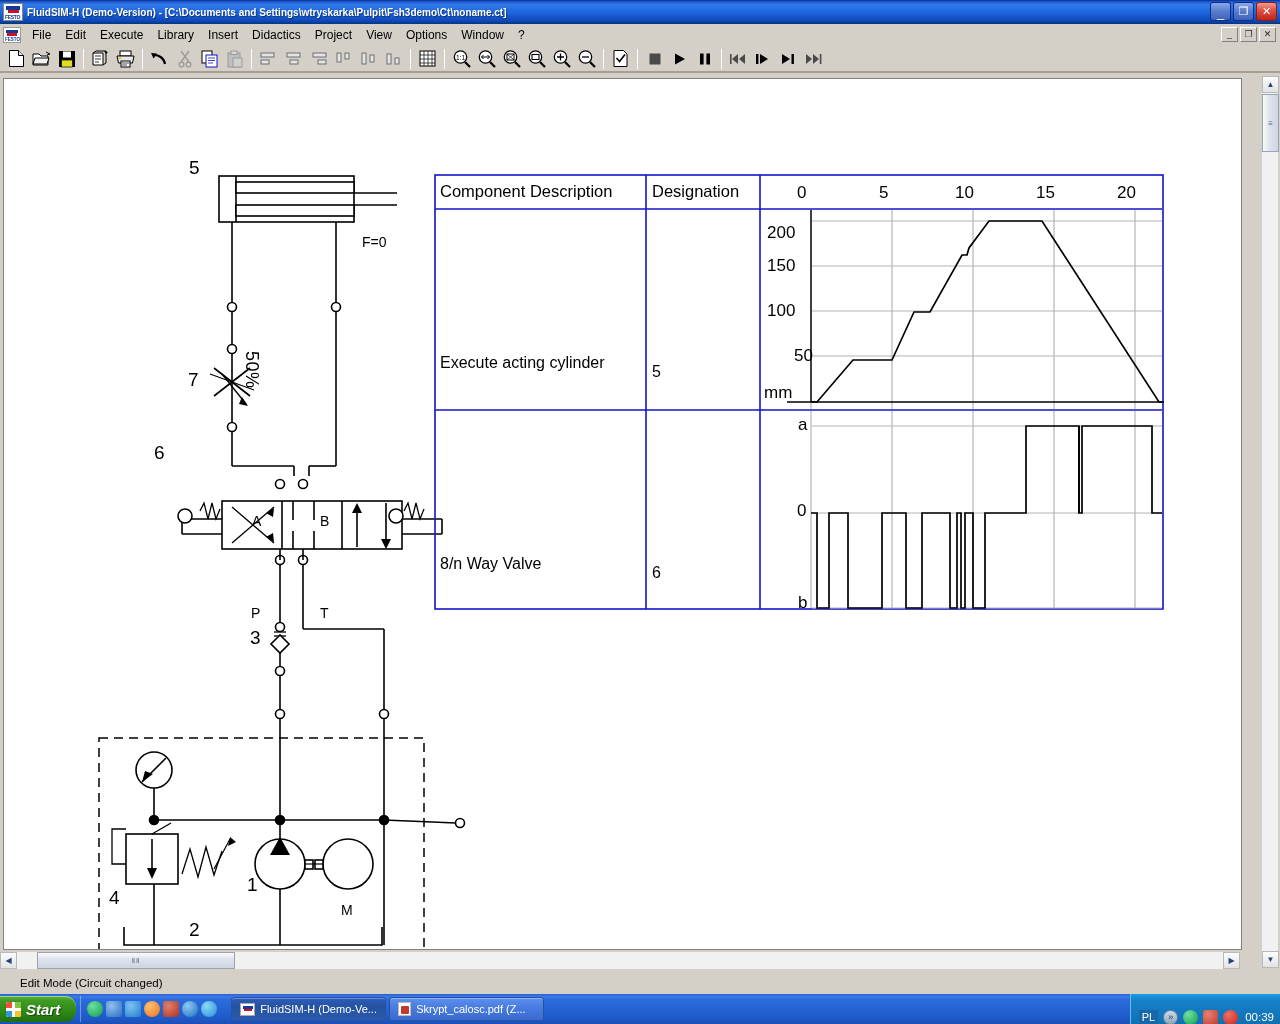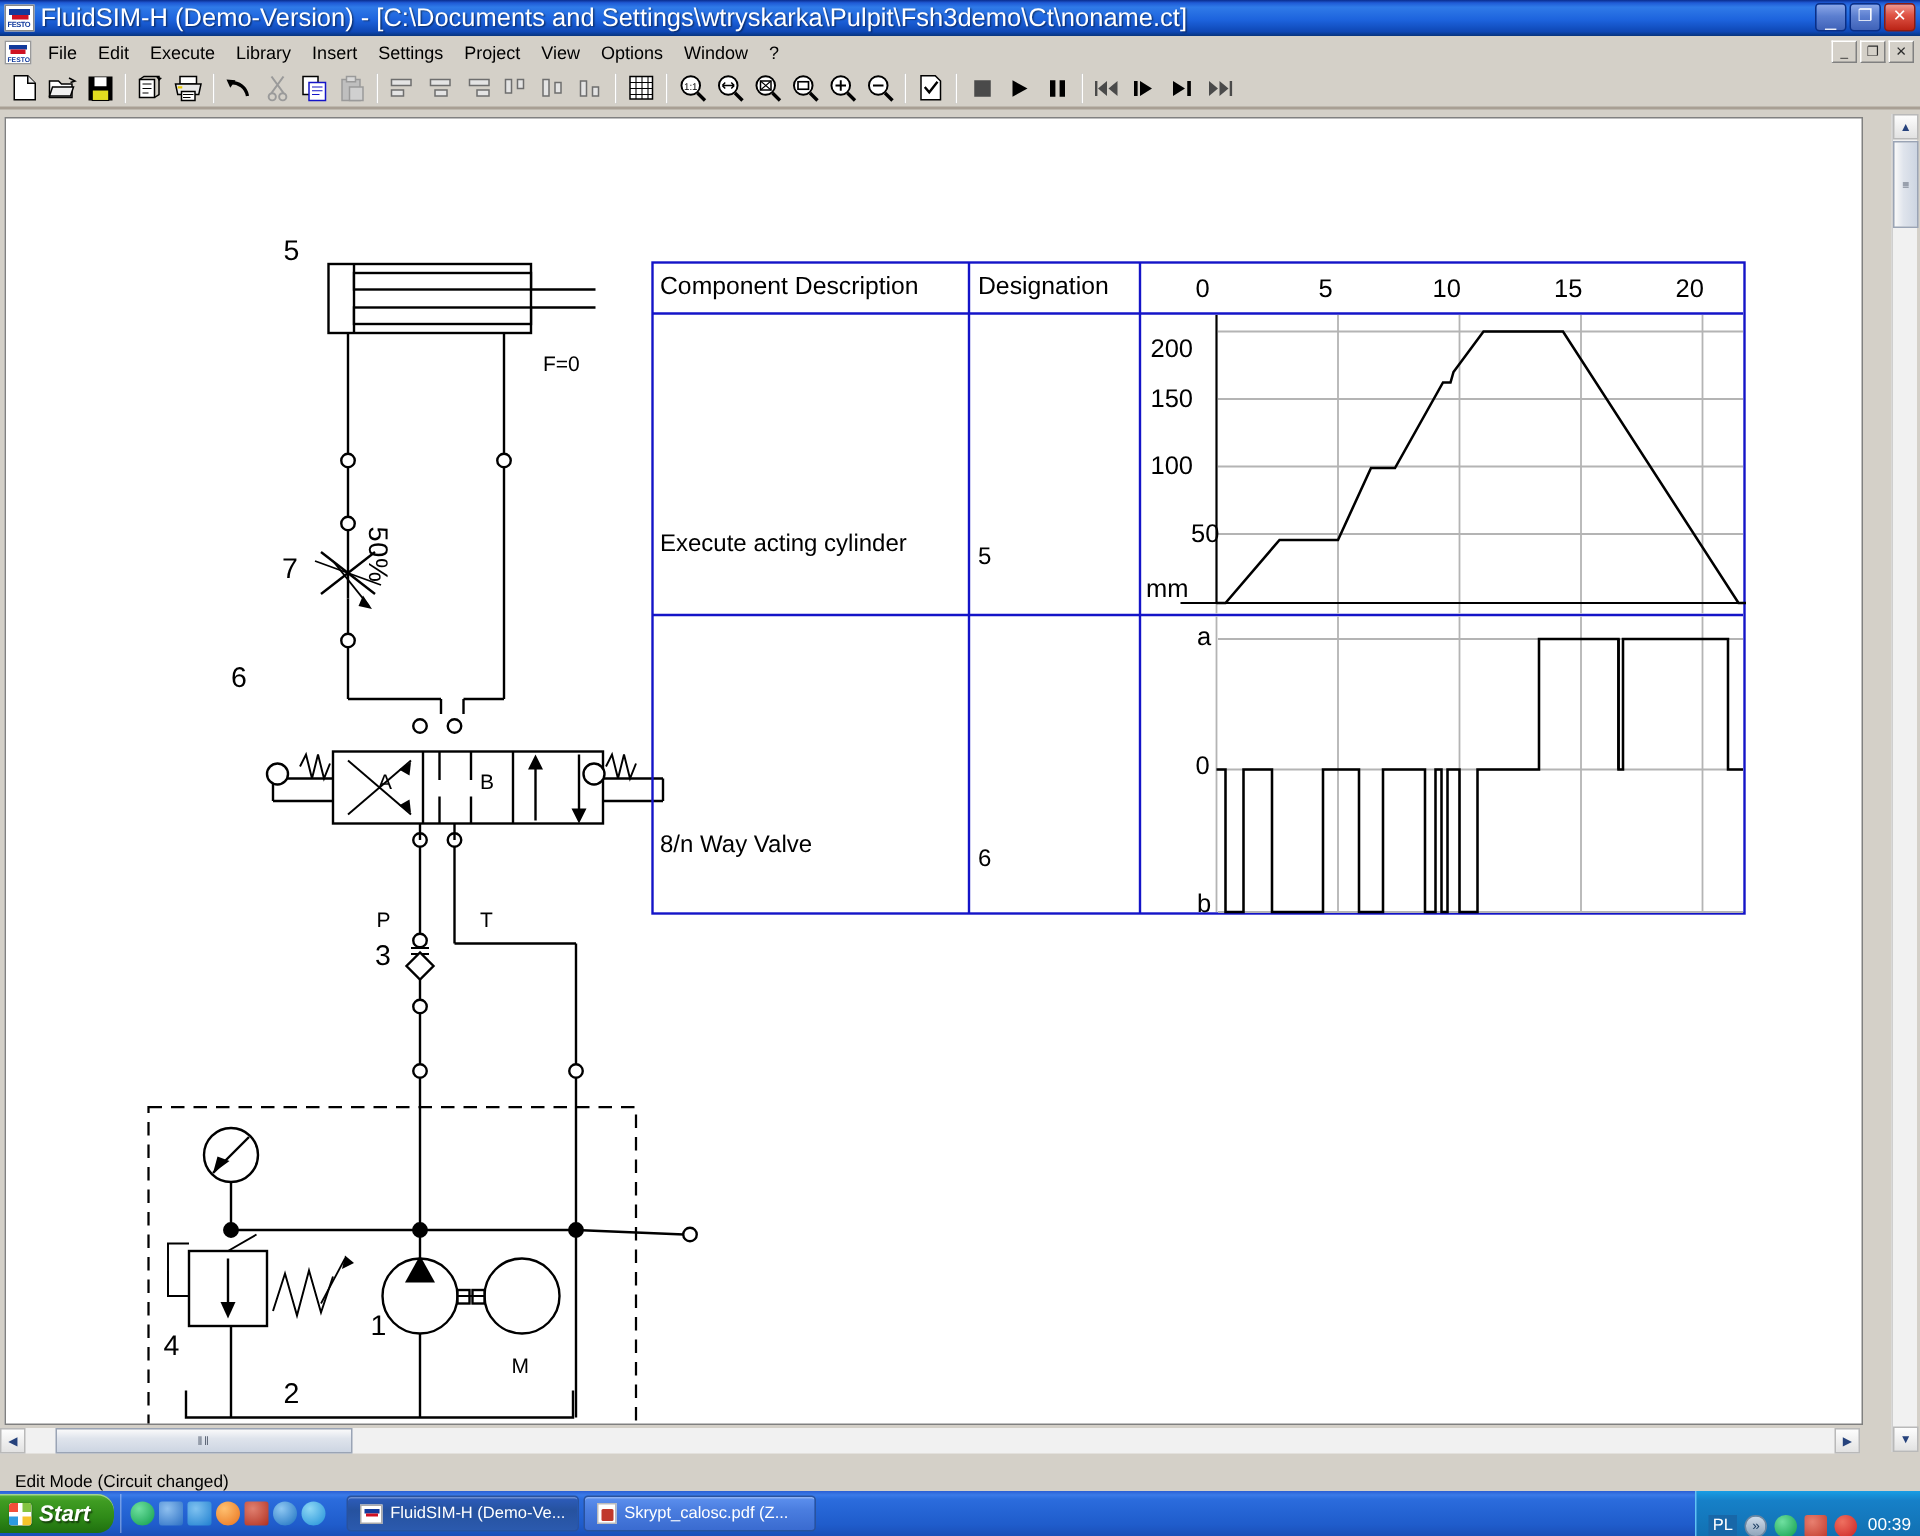--- a/index.html
+++ b/index.html
@@ -18,21 +18,21 @@
     display:flex; align-items:center;
   }
   .festo-logo {
     width:20px; height:18px; margin-left:3px; margin-right:4px;
     position:relative; background:#fff; border:1px solid #888; flex:0 0 auto;
   }
   .festo-logo .bar1 { position:absolute; left:2px; top:2px; width:14px; height:4px; background:#123a9c; }
   .festo-logo .bar2 { position:absolute; left:4px; top:6px; width:11px; height:3px; background:#cf1022; }
   .festo-logo .txt  { position:absolute; left:1px; bottom:0px; font-size:5px; color:#123a9c; font-weight:bold; letter-spacing:-0.3px; font-family:"Liberation Sans",sans-serif;}
   .titlebar .tl-text {
-    color:#fff; font-size:17px; font-weight:normal; white-space:nowrap;
+    color:#fff; font-size:10px; font-weight:bold; white-space:nowrap;
     text-shadow:1px 1px 1px rgba(0,0,0,.45);
   }
   .win-btns { position:absolute; right:3px; top:2px; display:flex; gap:2px; }
   .win-btn {
     width:21px; height:19px; border:1px solid #0b2f86;
     background:linear-gradient(180deg,#8ca8e8 0%,#5c7fd0 45%,#3f62b8 100%);
     border-radius:3px; position:relative; cursor:pointer;
   }
   .win-btn.close { background:linear-gradient(180deg,#f09a92 0%,#e05547 40%,#bb2416 100%); border-color:#8c1c10; }
   .win-btn span { position:absolute; color:#fff; font-size:11px; line-height:17px; width:100%; text-align:center; font-family:"Liberation Sans",sans-serif;}
@@ -106,21 +106,21 @@
     position:absolute; top:0; left:37px; width:198px; height:17px;
     background:linear-gradient(180deg,#fafafa,#dfe4ec 40%,#cdd5e2);
     border:1px solid #9aa4b5; cursor:pointer;
     display:flex; align-items:center; justify-content:center; font-size:8px; color:#5a6475; letter-spacing:1px;
   }
 
   
   .statusbar {
     position:absolute; left:0; top:971px; width:1280px; height:23px;
     background:#d4d0c8; font-size:11.5px; color:#000;
-    display:flex; align-items:flex-end; padding-left:10px;
+    display:flex; align-items:center; padding-left:20px;
   }
 
   
   .taskbar {
     position:absolute; left:0; top:994px; width:1280px; height:30px;
     background:linear-gradient(180deg,#2a5fd4 0%,#3a7ae8 9%,#2b6cdd 18%,#1f5ccb 75%,#1b4fb8 100%);
     display:flex; align-items:center;
   }
   .start-btn {
     height:26px; margin-left:0; padding:0 16px 0 6px;
@@ -208,21 +208,21 @@
   <div class="mdi-icon">
     <div class="b1"></div>
       <div class="b2"></div>
       <div class="t">FESTO</div>
   </div>
   <div class="menuitem">File</div>
   <div class="menuitem">Edit</div>
   <div class="menuitem">Execute</div>
   <div class="menuitem">Library</div>
   <div class="menuitem">Insert</div>
-  <div class="menuitem">Settings</div>
+  <div class="menuitem">Didactics</div>
   <div class="menuitem">Project</div>
   <div class="menuitem">View</div>
   <div class="menuitem">Options</div>
   <div class="menuitem">Window</div>
   <div class="menuitem">?</div>
   <div class="mdi-btns">
     <div class="mdi-btn">_</div>
     <div class="mdi-btn">❐</div>
     <div class="mdi-btn">✕</div>
   </div>

